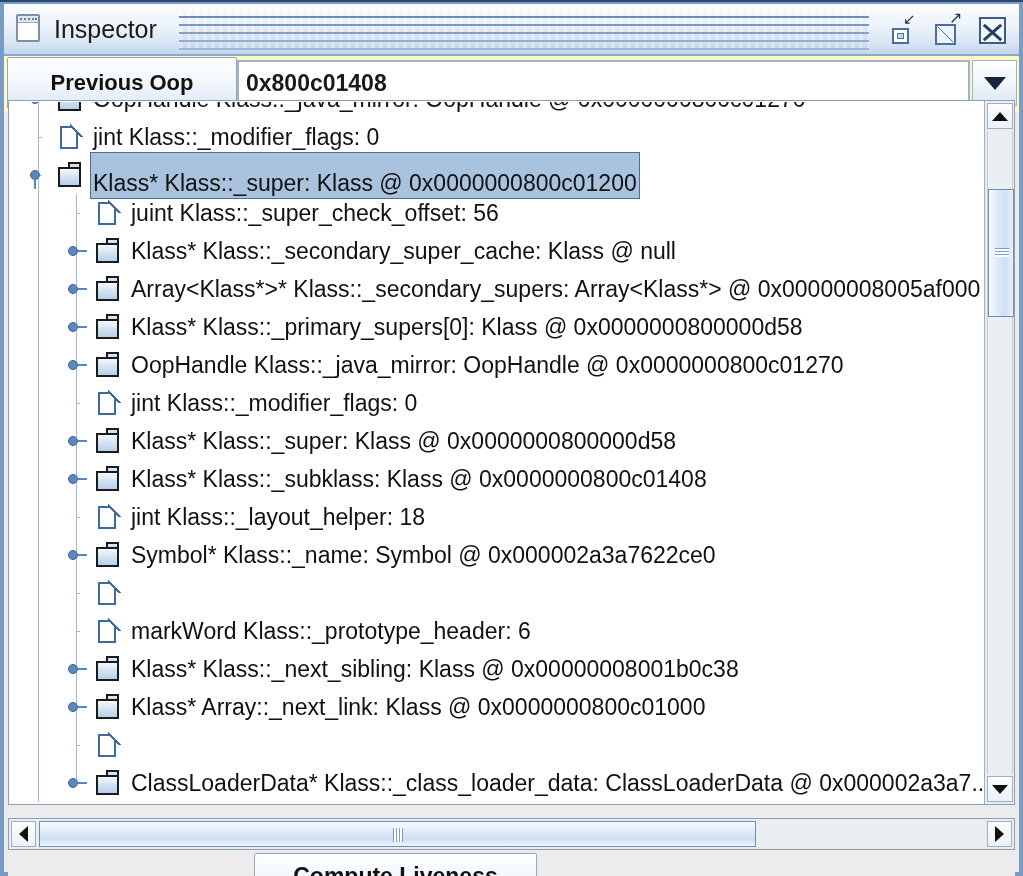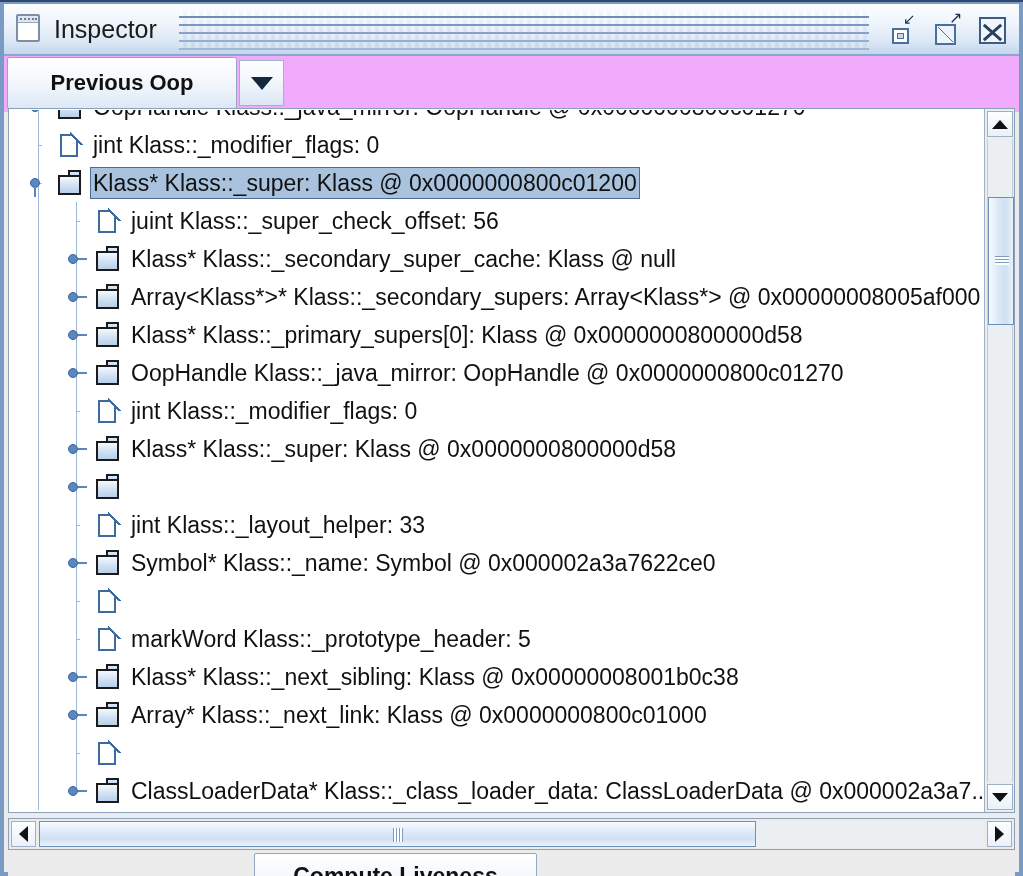--- a/index.html
+++ b/index.html
@@ -162,21 +162,21 @@
     transform-origin: center;
   }
   .tb-close .box::before { transform: rotate(41deg); }
   .tb-close .box::after  { transform: rotate(-41deg); }
 
   
   #toolbar {
     position: absolute;
     left: 0; top: 52px;
     width: 1015px; height: 56px;
-    background: #f0abfc;
+    background: #fef9c3;
     box-sizing: border-box;
     display: flex;
     align-items: stretch;
   }
   #prev-oop {
     width: 230px;
     margin: 1px 0 3px 3px;
     box-sizing: border-box;
     border: 1px solid #94a7bf;
     border-radius: 2px;
@@ -227,21 +227,21 @@
   #addr-drop .tri {
     width: 0; height: 0;
     border-left: 11px solid transparent;
     border-right: 11px solid transparent;
     border-top: 13px solid #15273c;
   }
 
   
   #tree-outer {
     position: absolute;
-    left: 4px; top: 104px;
+    left: 4px; top: 96px;
     width: 1007px; height: 705px;
     box-sizing: border-box;
     background: #ffffff;
     border: 1px solid #8aa0bb;
     overflow: hidden;
   }
   #tree-scrollport {
     position: absolute;
     left: 1px; top: 1px;
     width: 975px; height: 700px;
@@ -331,21 +331,21 @@
   }
   .label {
     font-size: 23px;
     color: #111111;
     line-height: 28px;
     padding: 1px 3px 2px 3px;
   }
   .row.selected .label {
     background: #a9c3df;
     border: 1px solid #4a6c96;
-    padding: 1px 2px 1px 2px;
+    padding: 16px 2px 1px 2px;
   }
 
   
   #vscroll {
     position: absolute;
     right: 0px; top: 0px;
     width: 30px; height: 703px;
     background: #ececec;
     border-left: 1px solid #9db0c6;
     box-sizing: border-box;
@@ -510,20 +510,23 @@
         <div class="box"></div>
       </div>
       <div class="tb-btn tb-close">
         <div class="box"></div>
       </div>
     </div>
   </div>
 
   <div id="toolbar">
     <div id="prev-oop">Previous Oop</div>
+    <div id="addr-field" title="Address / C++ Expression">
+      <span>0x800c01408</span>
+    </div>
     <div id="addr-drop">
       <div class="tri"></div>
     </div>
   </div>
 
   <div id="tree-outer">
 
     <div id="tree-scrollport">
       <div id="tree-rows">
           <div class="row">
@@ -686,33 +689,34 @@
             </div>
             <div class="handle" style="left: 58px;">
               <div class="knob"></div>
               <div class="stem-r"></div>
             </div>
             <div style="flex: 0 0 auto; width: 85px;"></div>
             <div class="ico ico-node">
               <div class="tab"></div>
               <div class="body"></div>
             </div>
+            <div class="label">Klass* Klass::_subklass: Klass @ 0x0000000800c01408</div>
           </div>
           <div class="row">
             <div class="guides">
               <div class="vline" style="left: 28px;"></div>
               <div class="vline" style="left: 66px;"></div>
               <div class="hline" style="left: 67px; width: 3px;"></div>
             </div>
             <div style="flex: 0 0 auto; width: 85px;"></div>
             <div class="ico ico-leaf">
               <div class="pg"></div>
               <div class="foldline"></div>
             </div>
-            <div class="label">jint Klass::_layout_helper: 33</div>
+            <div class="label">jint Klass::_layout_helper: 18</div>
           </div>
           <div class="row">
             <div class="guides">
               <div class="vline" style="left: 28px;"></div>
               <div class="vline" style="left: 66px;"></div>
               <div class="hline" style="left: 67px; width: 3px;"></div>
             </div>
             <div class="handle" style="left: 58px;">
               <div class="knob"></div>
               <div class="stem-r"></div>
@@ -740,21 +744,21 @@
             <div class="guides">
               <div class="vline" style="left: 28px;"></div>
               <div class="vline" style="left: 66px;"></div>
               <div class="hline" style="left: 67px; width: 3px;"></div>
             </div>
             <div style="flex: 0 0 auto; width: 85px;"></div>
             <div class="ico ico-leaf">
               <div class="pg"></div>
               <div class="foldline"></div>
             </div>
-            <div class="label">markWord Klass::_prototype_header: 5</div>
+            <div class="label">markWord Klass::_prototype_header: 6</div>
           </div>
           <div class="row">
             <div class="guides">
               <div class="vline" style="left: 28px;"></div>
               <div class="vline" style="left: 66px;"></div>
               <div class="hline" style="left: 67px; width: 3px;"></div>
             </div>
             <div class="handle" style="left: 58px;">
               <div class="knob"></div>
               <div class="stem-r"></div>
@@ -774,21 +778,21 @@
             </div>
             <div class="handle" style="left: 58px;">
               <div class="knob"></div>
               <div class="stem-r"></div>
             </div>
             <div style="flex: 0 0 auto; width: 85px;"></div>
             <div class="ico ico-node">
               <div class="tab"></div>
               <div class="body"></div>
             </div>
-            <div class="label">Array* Klass::_next_link: Klass @ 0x0000000800c01000</div>
+            <div class="label">Klass* Array::_next_link: Klass @ 0x0000000800c01000</div>
           </div>
           <div class="row">
             <div class="guides">
               <div class="vline" style="left: 28px;"></div>
               <div class="vline" style="left: 66px;"></div>
               <div class="hline" style="left: 67px; width: 3px;"></div>
             </div>
             <div style="flex: 0 0 auto; width: 85px;"></div>
             <div class="ico ico-leaf">
               <div class="pg"></div>

